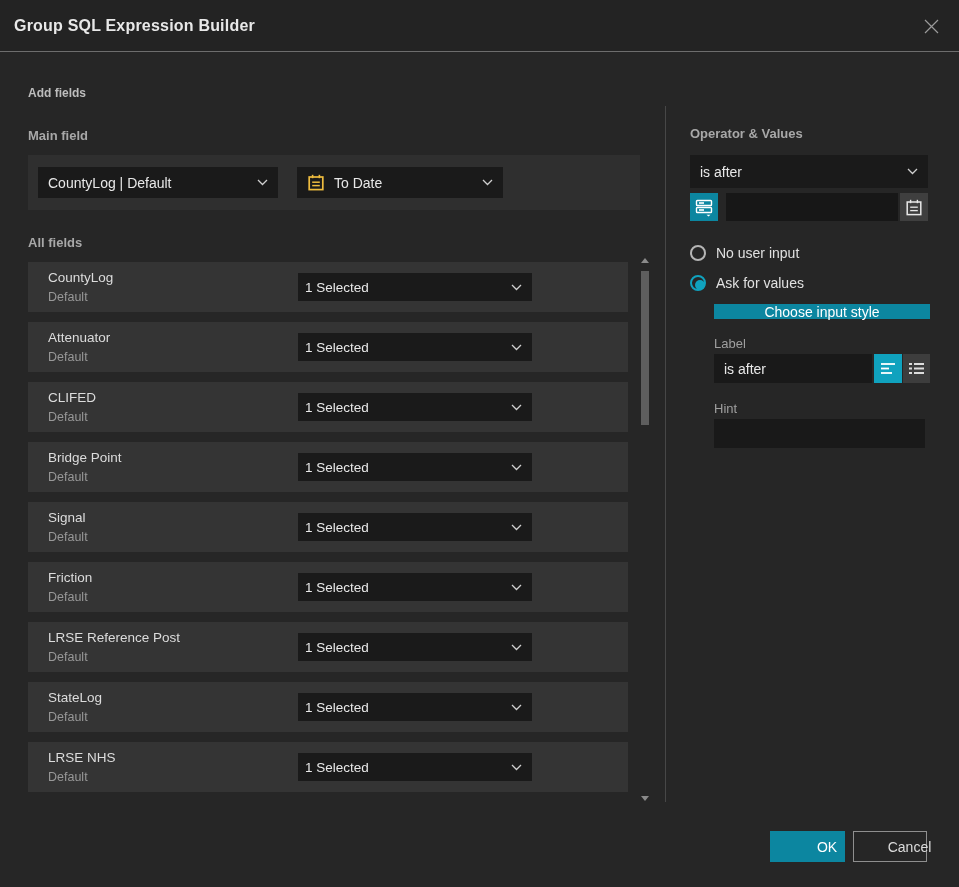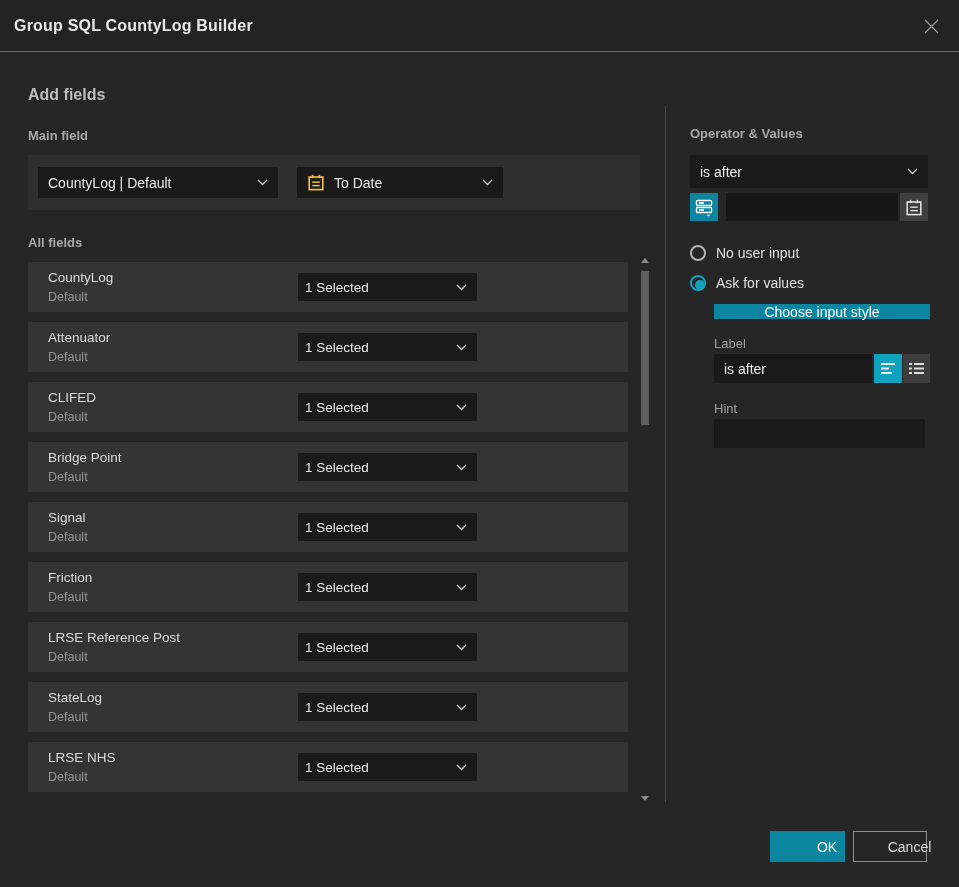--- a/index.html
+++ b/index.html
@@ -13,40 +13,40 @@
   html,body{background:#111;}
   body{font-family:"Liberation Sans", sans-serif;}
   #app{position:relative;width:959px;height:887px;background:var(--page-bg);overflow:hidden;}
 
   
   .header{position:absolute;left:0;top:0;width:959px;height:52px;background:var(--header-bg);
     border-bottom:1px solid var(--header-divider);display:flex;align-items:center;}
   .header .title{margin-left:14px;font-size:16px;font-weight:bold;color:var(--text-primary);letter-spacing:.2px;}
   .close-btn{position:absolute;right:18px;top:16px;width:20px;height:20px;display:flex;align-items:center;justify-content:center;cursor:pointer;}
 
-  .section-heading{position:absolute;font-size:16px;font-weight:bold;color:var(--text-heading);}
+  .section-heading{position:absolute;font-size:12px;font-weight:bold;color:var(--text-heading);}
   .sub-label{position:absolute;font-size:13px;font-weight:bold;color:#a8a8a8;}
 
   
   .select{background:var(--control-bg);display:flex;align-items:center;color:var(--text-primary);
     font-size:14px;cursor:pointer;padding:0 10px;}
   .select .sel-text{flex:1;white-space:nowrap;overflow:hidden;}
   .select .chev{display:flex;align-items:center;margin-left:6px;}
 
   .main-panel{position:absolute;left:28px;top:155px;width:612px;height:55px;background:var(--panel-bg);}
   .main-panel .select.s1{position:absolute;left:10px;top:12px;width:240px;height:31px;gap:8px;}
   .main-panel .select.s2{position:absolute;left:269px;top:12px;width:206px;height:31px;}
   .cal-ico{display:flex;align-items:center;margin-right:9px;}
 
   
   .fields-list{position:absolute;left:28px;top:262px;width:600px;display:flex;flex-direction:column;gap:10px;}
   .field-row{position:relative;height:50px;background:var(--row-bg);}
   .field-name{position:absolute;left:20px;top:8px;font-size:13.5px;color:#dcdcdc;}
   .field-subtitle{position:absolute;left:20px;top:28px;font-size:12.5px;color:var(--text-secondary);}
-  .field-row .select{position:absolute;left:270px;top:11px;width:179px;height:28px;font-size:13.5px;padding-left:7px;}
+  .field-row .select{position:absolute;left:270px;top:11px;width:234px;height:28px;font-size:13.5px;padding-left:7px;}
 
   
   .scrollbar{position:absolute;left:639px;top:256px;width:12px;height:546px;}
   .scroll-arrow{position:absolute;left:1px;width:10px;height:8px;display:flex;align-items:center;justify-content:center;cursor:pointer;}
   .scroll-thumb{position:absolute;left:2px;top:15px;width:8px;height:154px;background:var(--scroll-thumb);cursor:pointer;}
 
   .v-divider{position:absolute;left:665px;top:106px;width:1px;height:696px;background:var(--divider);}
 
   
   .op-heading{left:690px;top:126px;}
@@ -82,21 +82,21 @@
     justify-content:center;cursor:pointer;border:none;font-family:"Liberation Sans",sans-serif;padding-left:39px;}
   .ok-btn{left:770px;width:75px;background:var(--accent);color:#fff;}
   .cancel-btn{left:853px;width:74px;background:transparent;border:1px solid #8f8f8f;color:#dcdcdc;}
 </style>
 </head>
 <body>
 
 <div id="app">
 
   <div class="header">
-    <div class="title">Group SQL CountyLog Builder</div>
+    <div class="title">Group SQL Expression Builder</div>
     <div class="close-btn">
       <svg width="17" height="17" viewBox="0 0 17 17">
         <path d="M2 2 L15 15 M15 2 L2 15" stroke="#9a9a9a" stroke-width="1.2" fill="none"></path>
       </svg>
     </div>
   </div>
 
   <div class="section-heading" style="left:28px;top:86px;">Add fields</div>
   <div class="sub-label" style="left:28px;top:128px;">Main field</div>
 

